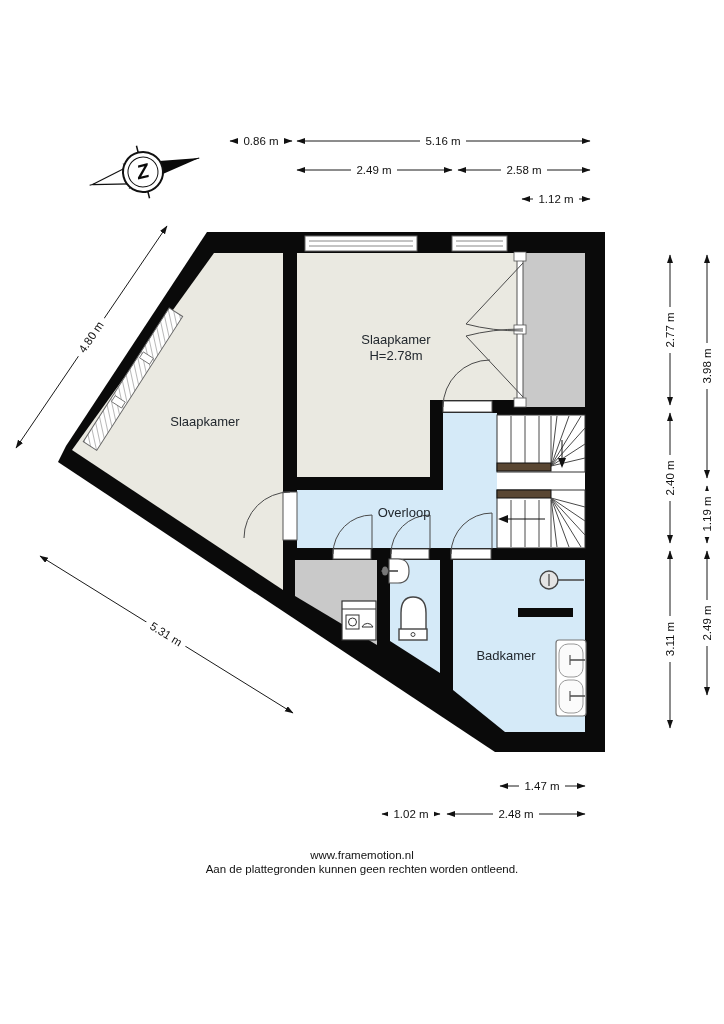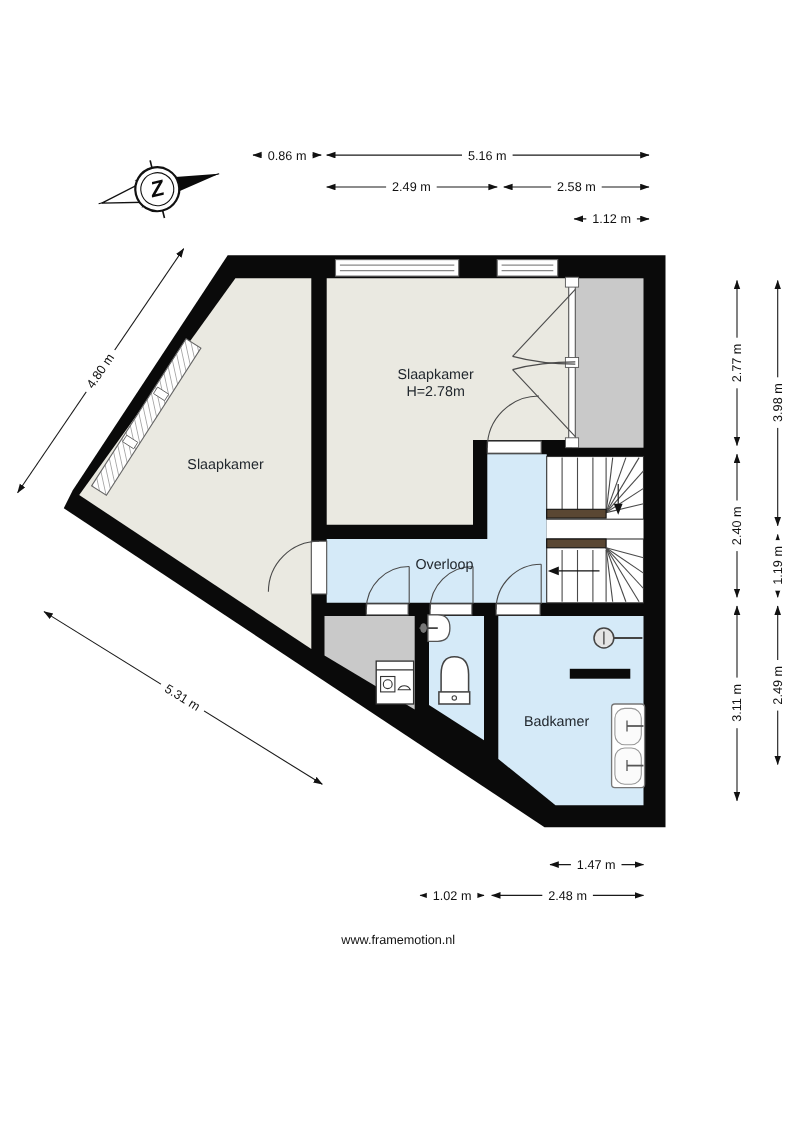--- a/index.html
+++ b/index.html
@@ -307,13 +307,14 @@
     <line x1="0" y1="-27" x2="0" y2="-13" stroke="#111" stroke-width="1.5"></line>
     <line x1="0" y1="13" x2="0" y2="27" stroke="#111" stroke-width="1.5"></line>
     <circle cx="0" cy="0" r="20" fill="#ffffff" stroke="#111" stroke-width="2"></circle>
     <circle cx="0" cy="0" r="15" fill="none" stroke="#111" stroke-width="1"></circle>
     <text x="0" y="1" text-anchor="middle" dominant-baseline="middle" style="font-size:20px;font-weight:bold;font-style:italic;fill:#0a0a0a">Z</text>
   </g>
 </svg>
 
 <div class="footer">
   <div>www.framemotion.nl</div>
+  <div>Aan de plattegronden kunnen geen rechten worden ontleend.</div>
 </div>
 
 </body></html>

